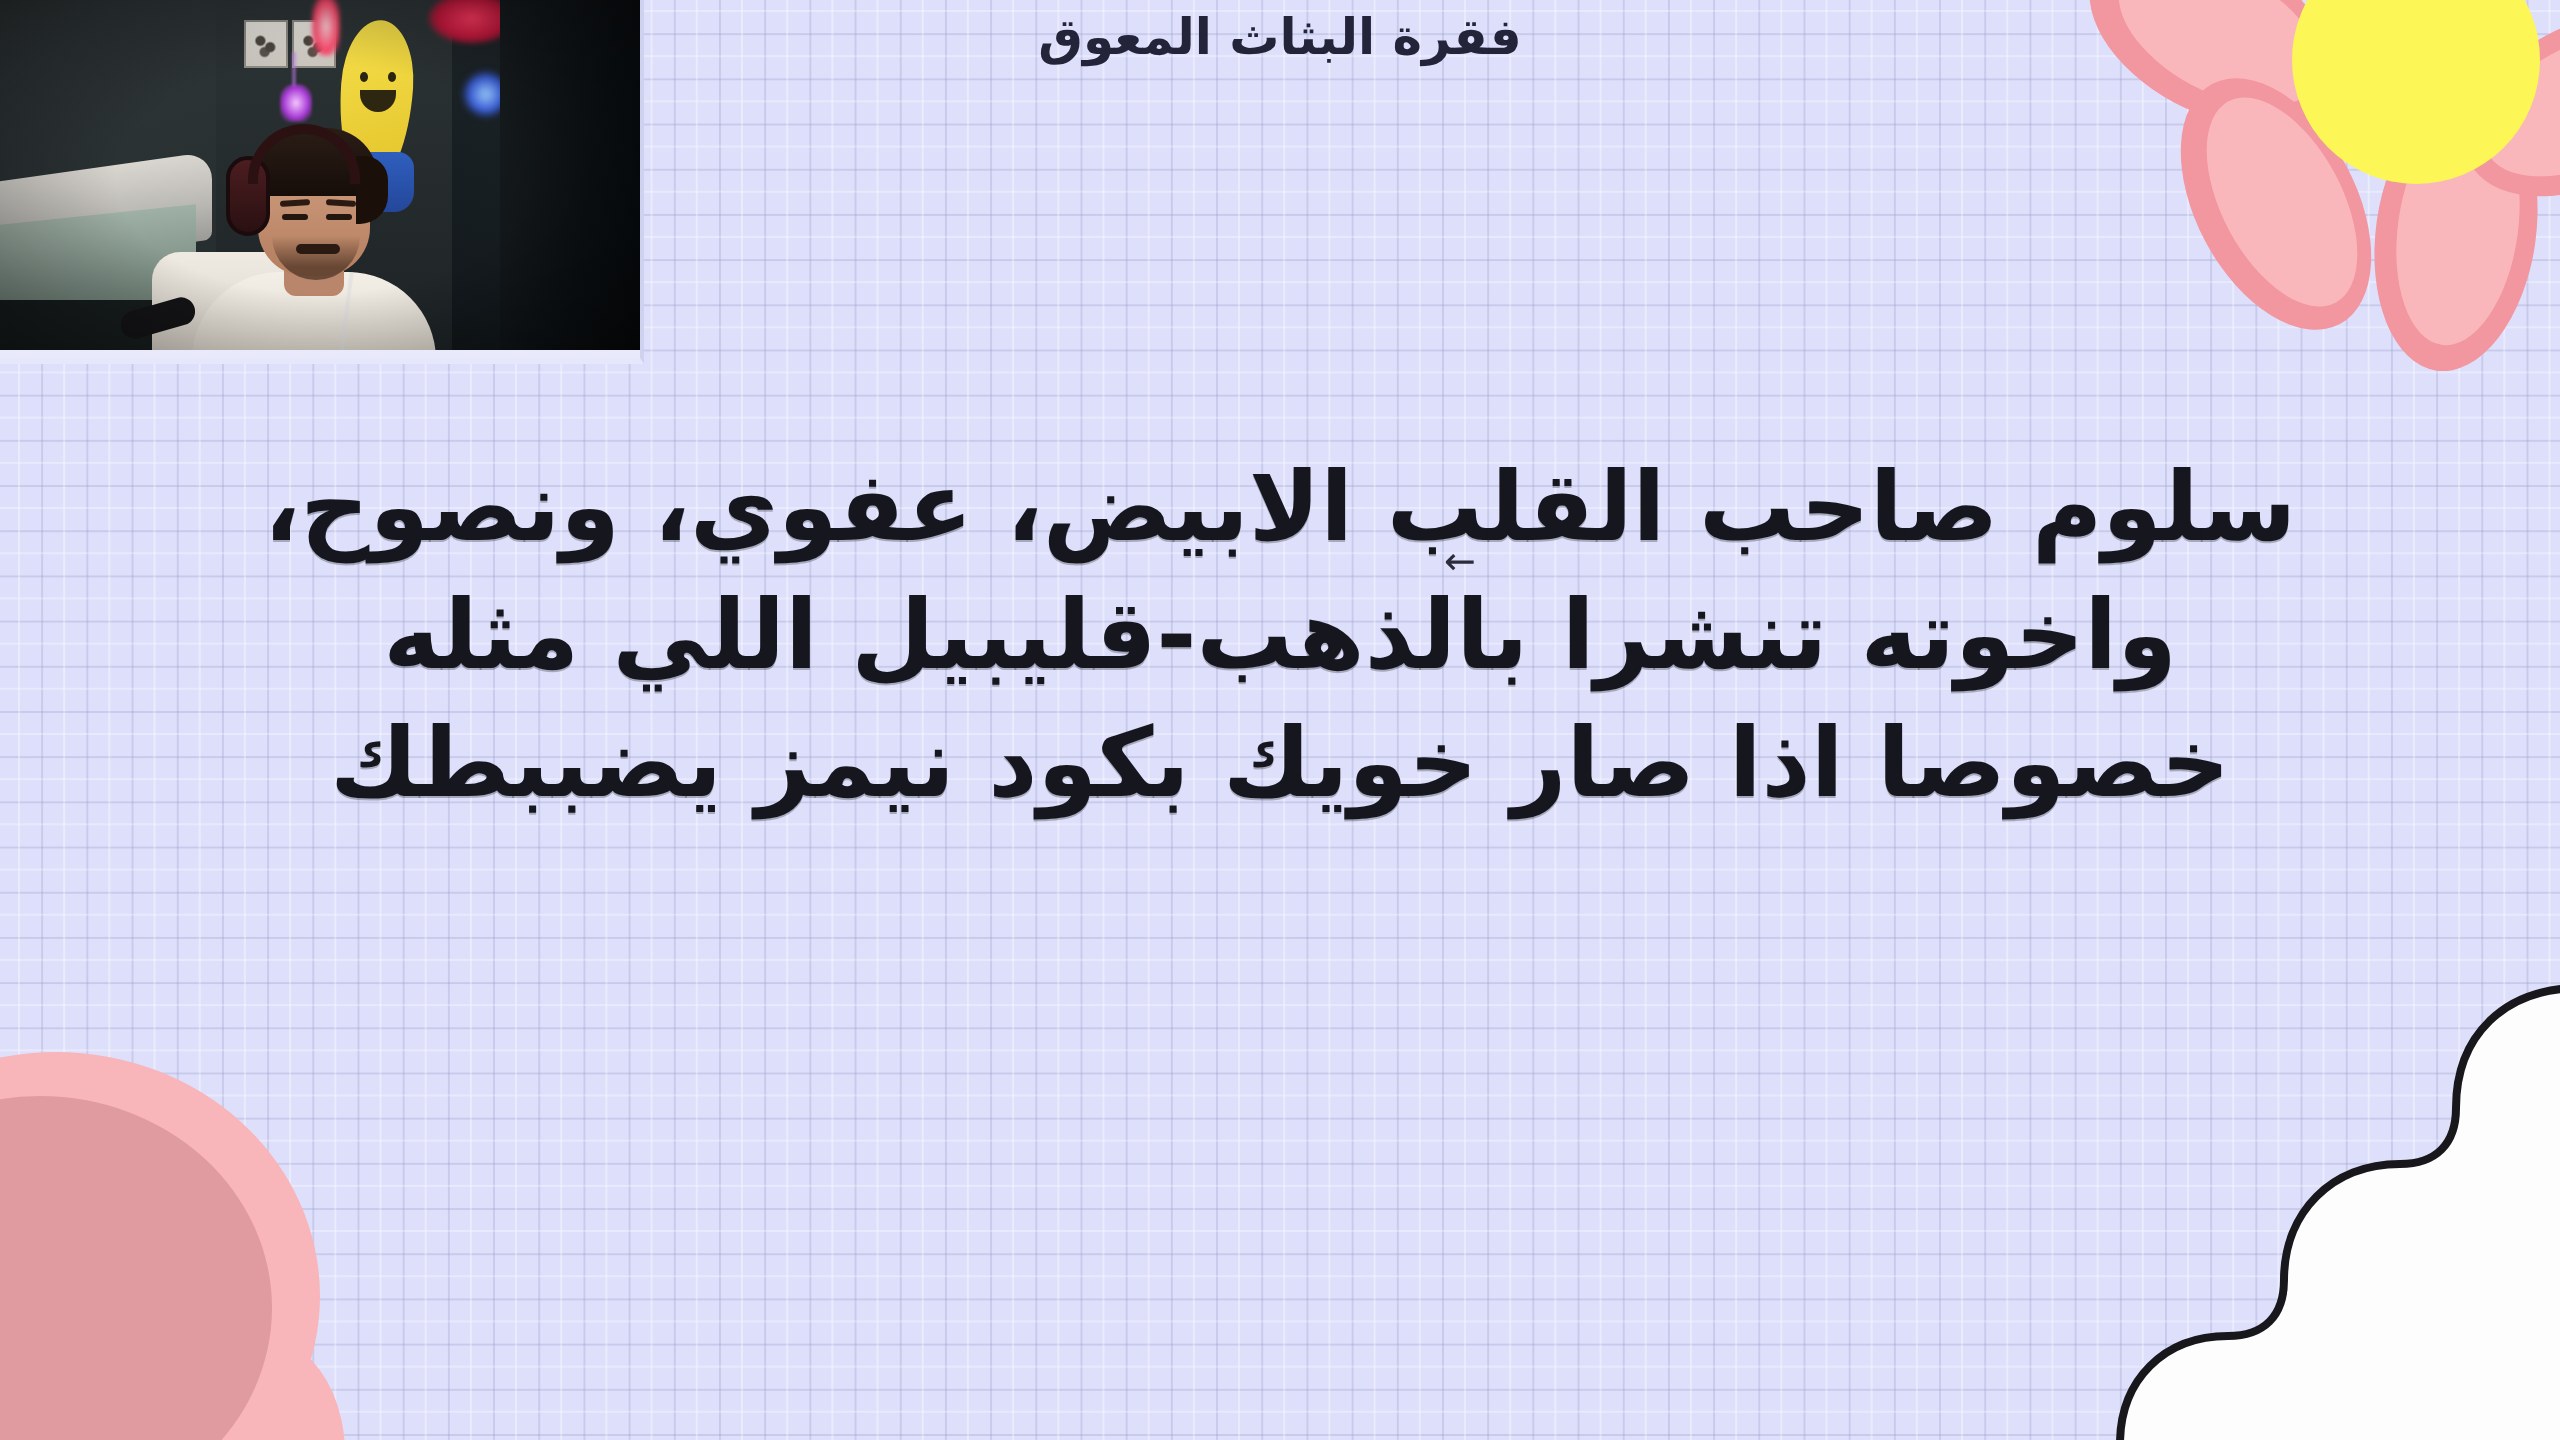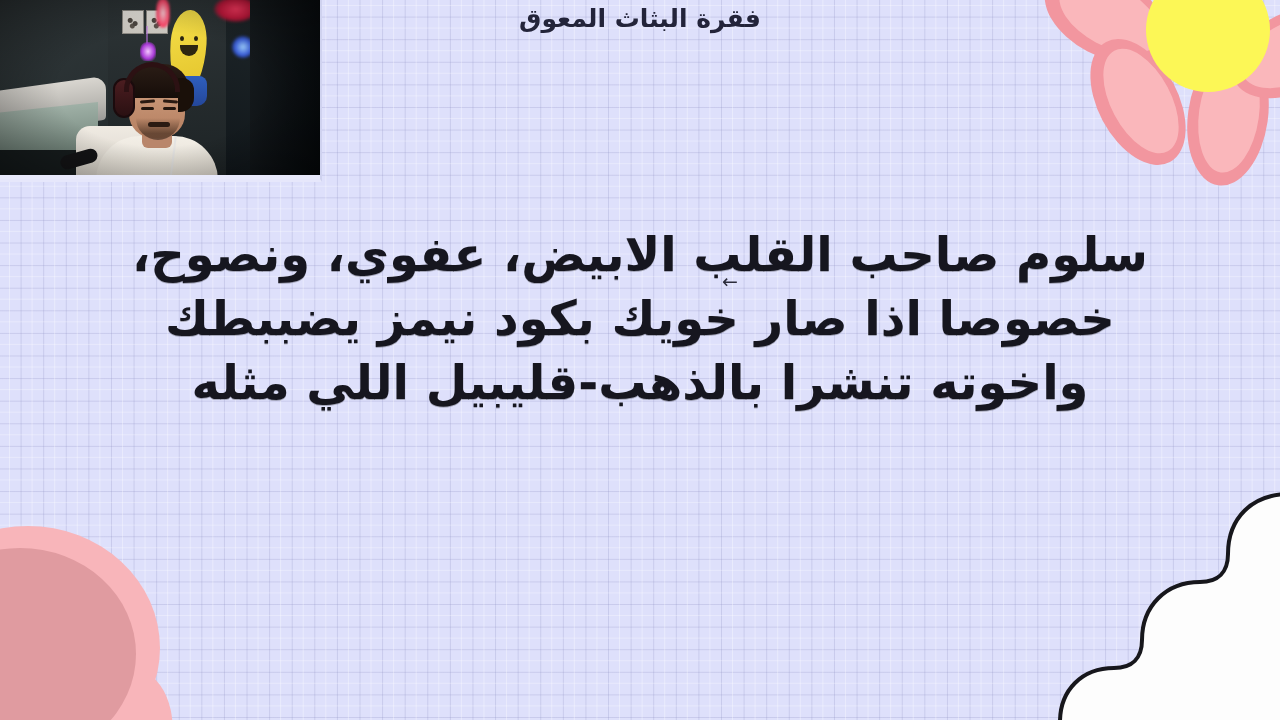--- a/index.html
+++ b/index.html
@@ -326,22 +326,22 @@
                C152,176 142,186 124,186
                C92,186 70,208 70,240
                L70,250 L300,250 Z" fill="#fdfdfd" stroke="#17171c" stroke-width="4" stroke-linejoin="round"></path>
     </svg>
   </div>
 
   <div class="title">فقرة البثاث المعوق</div>
 
   <div class="caption">
     <span class="cline">سلوم صاحب القلب الابيض، عفوي، ونصوح،</span>
+    <span class="cline">واخوته تنشرا بالذهب-قليبيل اللي مثله</span>
     <span class="cline">خصوصا اذا صار خويك بكود نيمز يضببطك</span>
-    <span class="cline">واخوته تنشرا بالذهب-قليبيل اللي مثله</span>
   </div>
 
   <div class="cursor-artifact">←</div>
 
   <div class="webcam">
     <div class="cam-scene">
       <div class="cam-layer wall-left"></div>
       <div class="cam-layer wall-back"></div>
       <div class="cam-layer wall-right"></div>
 

